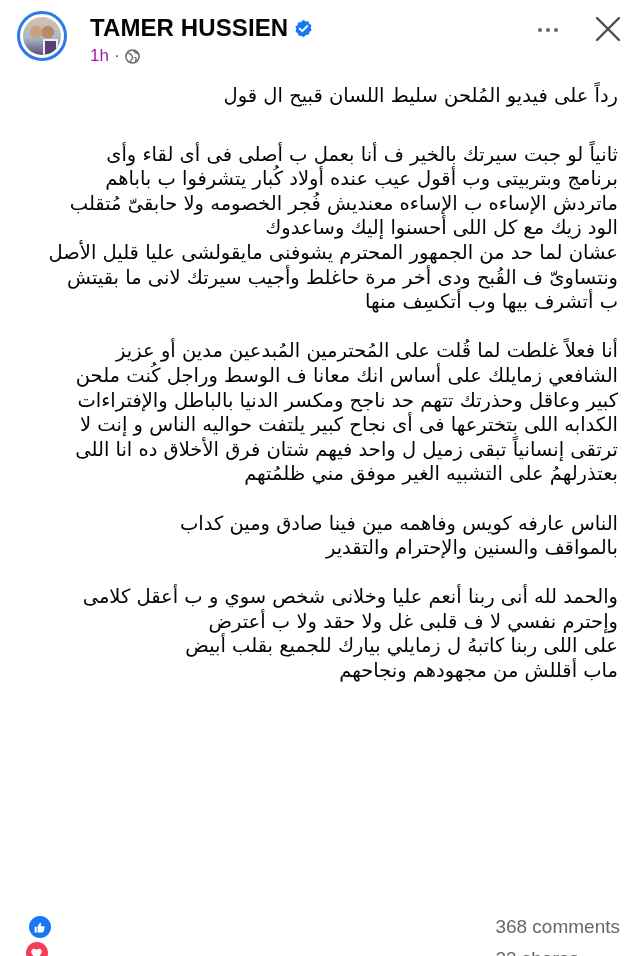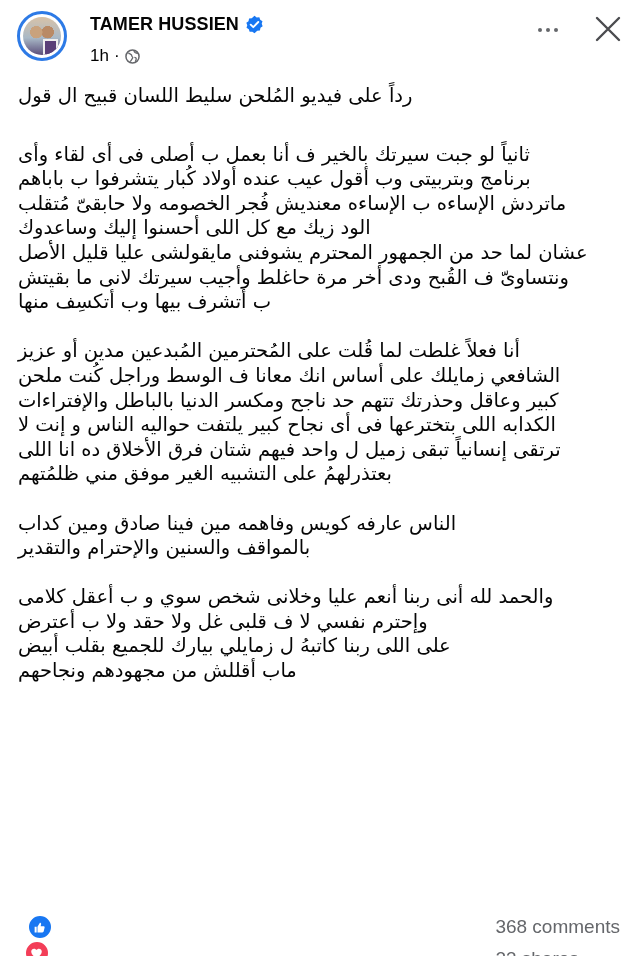--- a/index.html
+++ b/index.html
@@ -7,29 +7,29 @@
            font-family:"DejaVu Sans", sans-serif; color:#050505; }
     .header { position:absolute; left:0; top:0; width:640px; height:80px; }
     .avatar { position:absolute; left:17px; top:11px; width:50px; height:50px; border-radius:50%;
               border:3px solid #2d7ae6; box-sizing:border-box; padding:3px; background:#fff; }
     .avatar-inner { width:100%; height:100%; border-radius:50%;
       background: radial-gradient(circle at 35% 40%, #c9a27d 0 18%, transparent 19%),
                   radial-gradient(circle at 65% 40%, #b98a66 0 18%, transparent 19%),
                   linear-gradient(180deg,#d8c2a8 0%, #a9b9c7 55%, #5b4e7a 100%); overflow:hidden; position:relative; }
     .avatar-inner .shirt { position:absolute; left:52%; top:58%; width:30%; height:35%; background:#5a3f78; border:2px solid #eee; }
     .name-row { position:absolute; left:90px; top:14px; display:flex; align-items:center; gap:6px; }
-    .name { font-family:"Liberation Sans", sans-serif; font-weight:bold; font-size:18px; color:#050505; letter-spacing:0.1px; }
+    .name { font-family:"Liberation Sans", sans-serif; font-weight:bold; font-size:24px; color:#050505; letter-spacing:0.1px; }
     .verified { width:19px; height:19px; display:inline-block; }
     .meta-row { position:absolute; left:90px; top:46px; display:flex; align-items:center; gap:5px;
-                font-family:"Liberation Sans", sans-serif; font-size:17px; color:#000000; }
+                font-family:"Liberation Sans", sans-serif; font-size:17px; color:#a21caf; }
     .globe { width:15px; height:15px; }
     .more-btn { position:absolute; left:533px; top:18px; width:30px; height:24px; display:flex; align-items:center; justify-content:center; cursor:pointer; }
     .more-btn span { width:4px; height:4px; background:#65676b; border-radius:50%; margin:0 2px; display:inline-block; }
     .close-btn { position:absolute; left:593px; top:14px; width:30px; height:30px; cursor:pointer; }
-    .post-body { position:absolute; right:22px; top:84px; width:600px; direction:rtl; text-align:left;
+    .post-body { position:absolute; right:22px; top:84px; width:600px; direction:rtl; text-align:right;
                  font-family:"DejaVu Sans", sans-serif; font-size:19.5px; line-height:24.6px; color:#050505; }
     .para { margin:0 0 24.6px 0; white-space:pre-line; }
     .para.first { margin-bottom:34px; }
     .footer { position:absolute; left:0; top:910px; width:640px; height:36px; }
     .reactions { position:absolute; left:17px; top:4px; display:flex; align-items:center;flex-direction:column; }
     .react { width:22px; height:22px; border-radius:50%; border:2px solid #fff; display:flex; align-items:center; justify-content:center; box-sizing:content-box; }
     .react.like { background:#1877f2; z-index:2; }
     .react.love { background:#f33e58; margin-left:-6px; z-index:1; }
     .count { font-family:"Liberation Sans", sans-serif; font-size:19px; color:#65676b; margin-left:6px; }
     .stats { position:absolute; right:20px; top:6px; display:flex; gap:10px; font-family:"Liberation Sans", sans-serif; font-size:19px; color:#65676b;flex-direction:column; }

